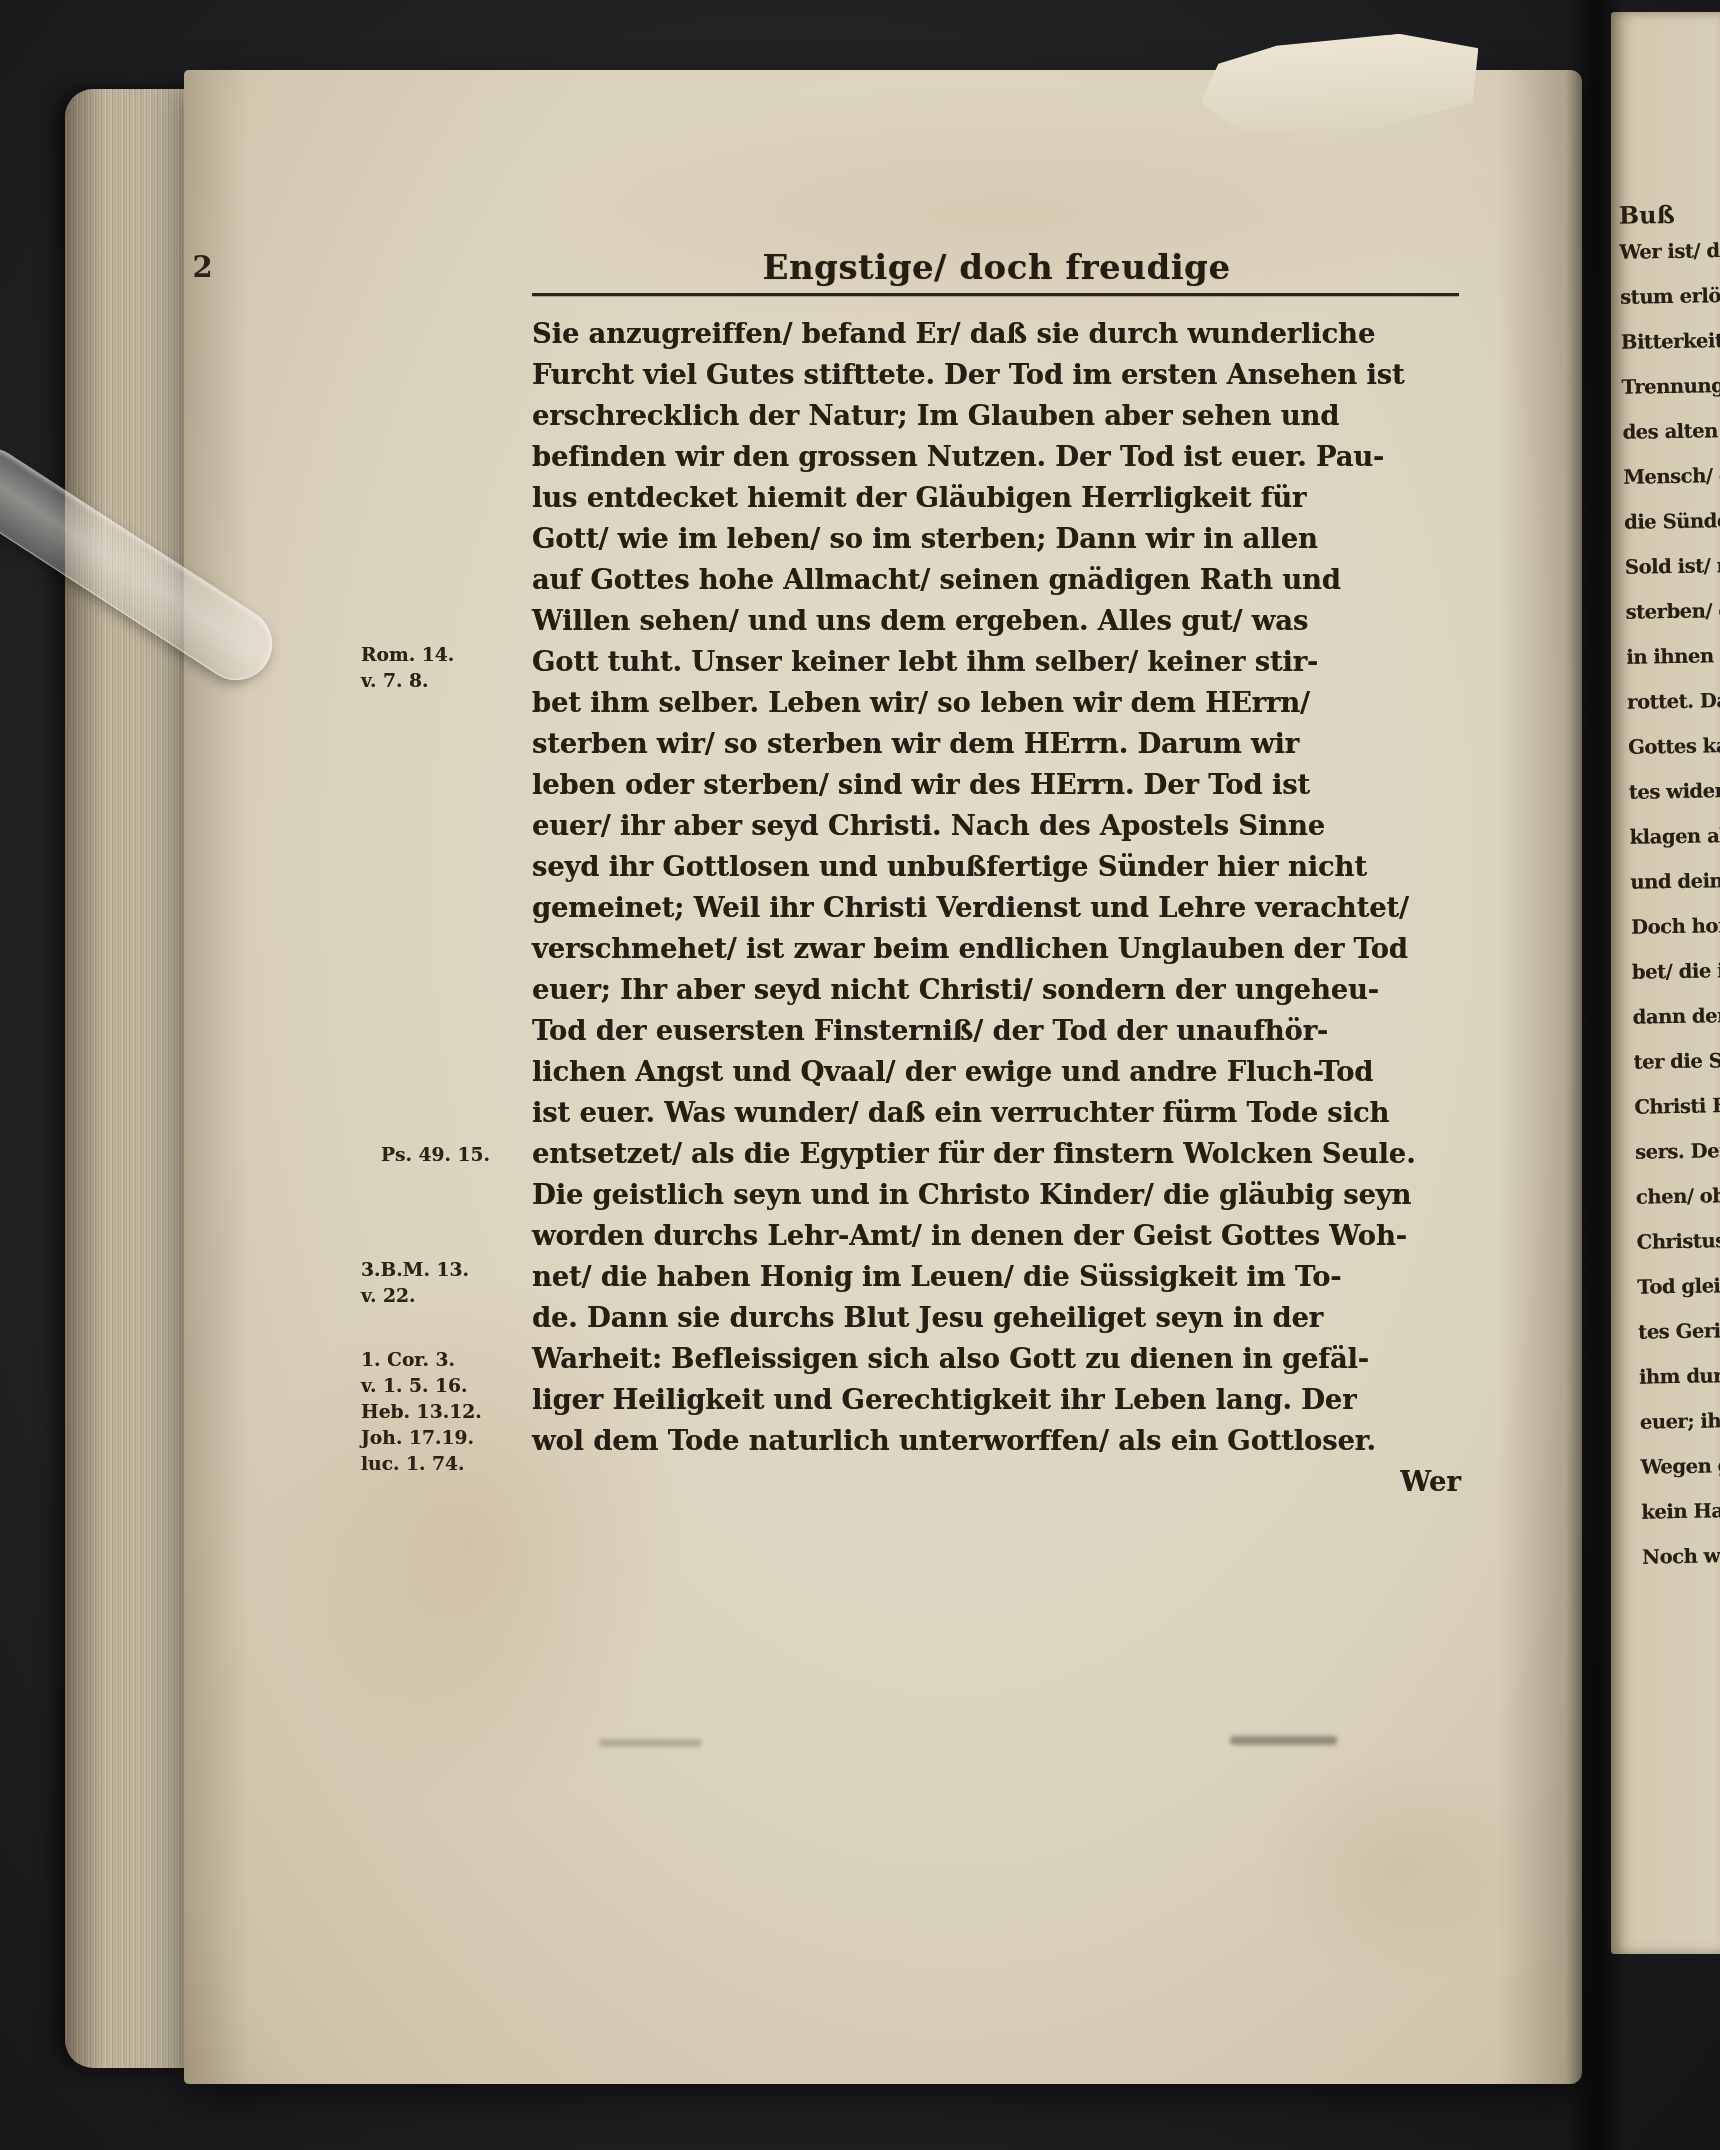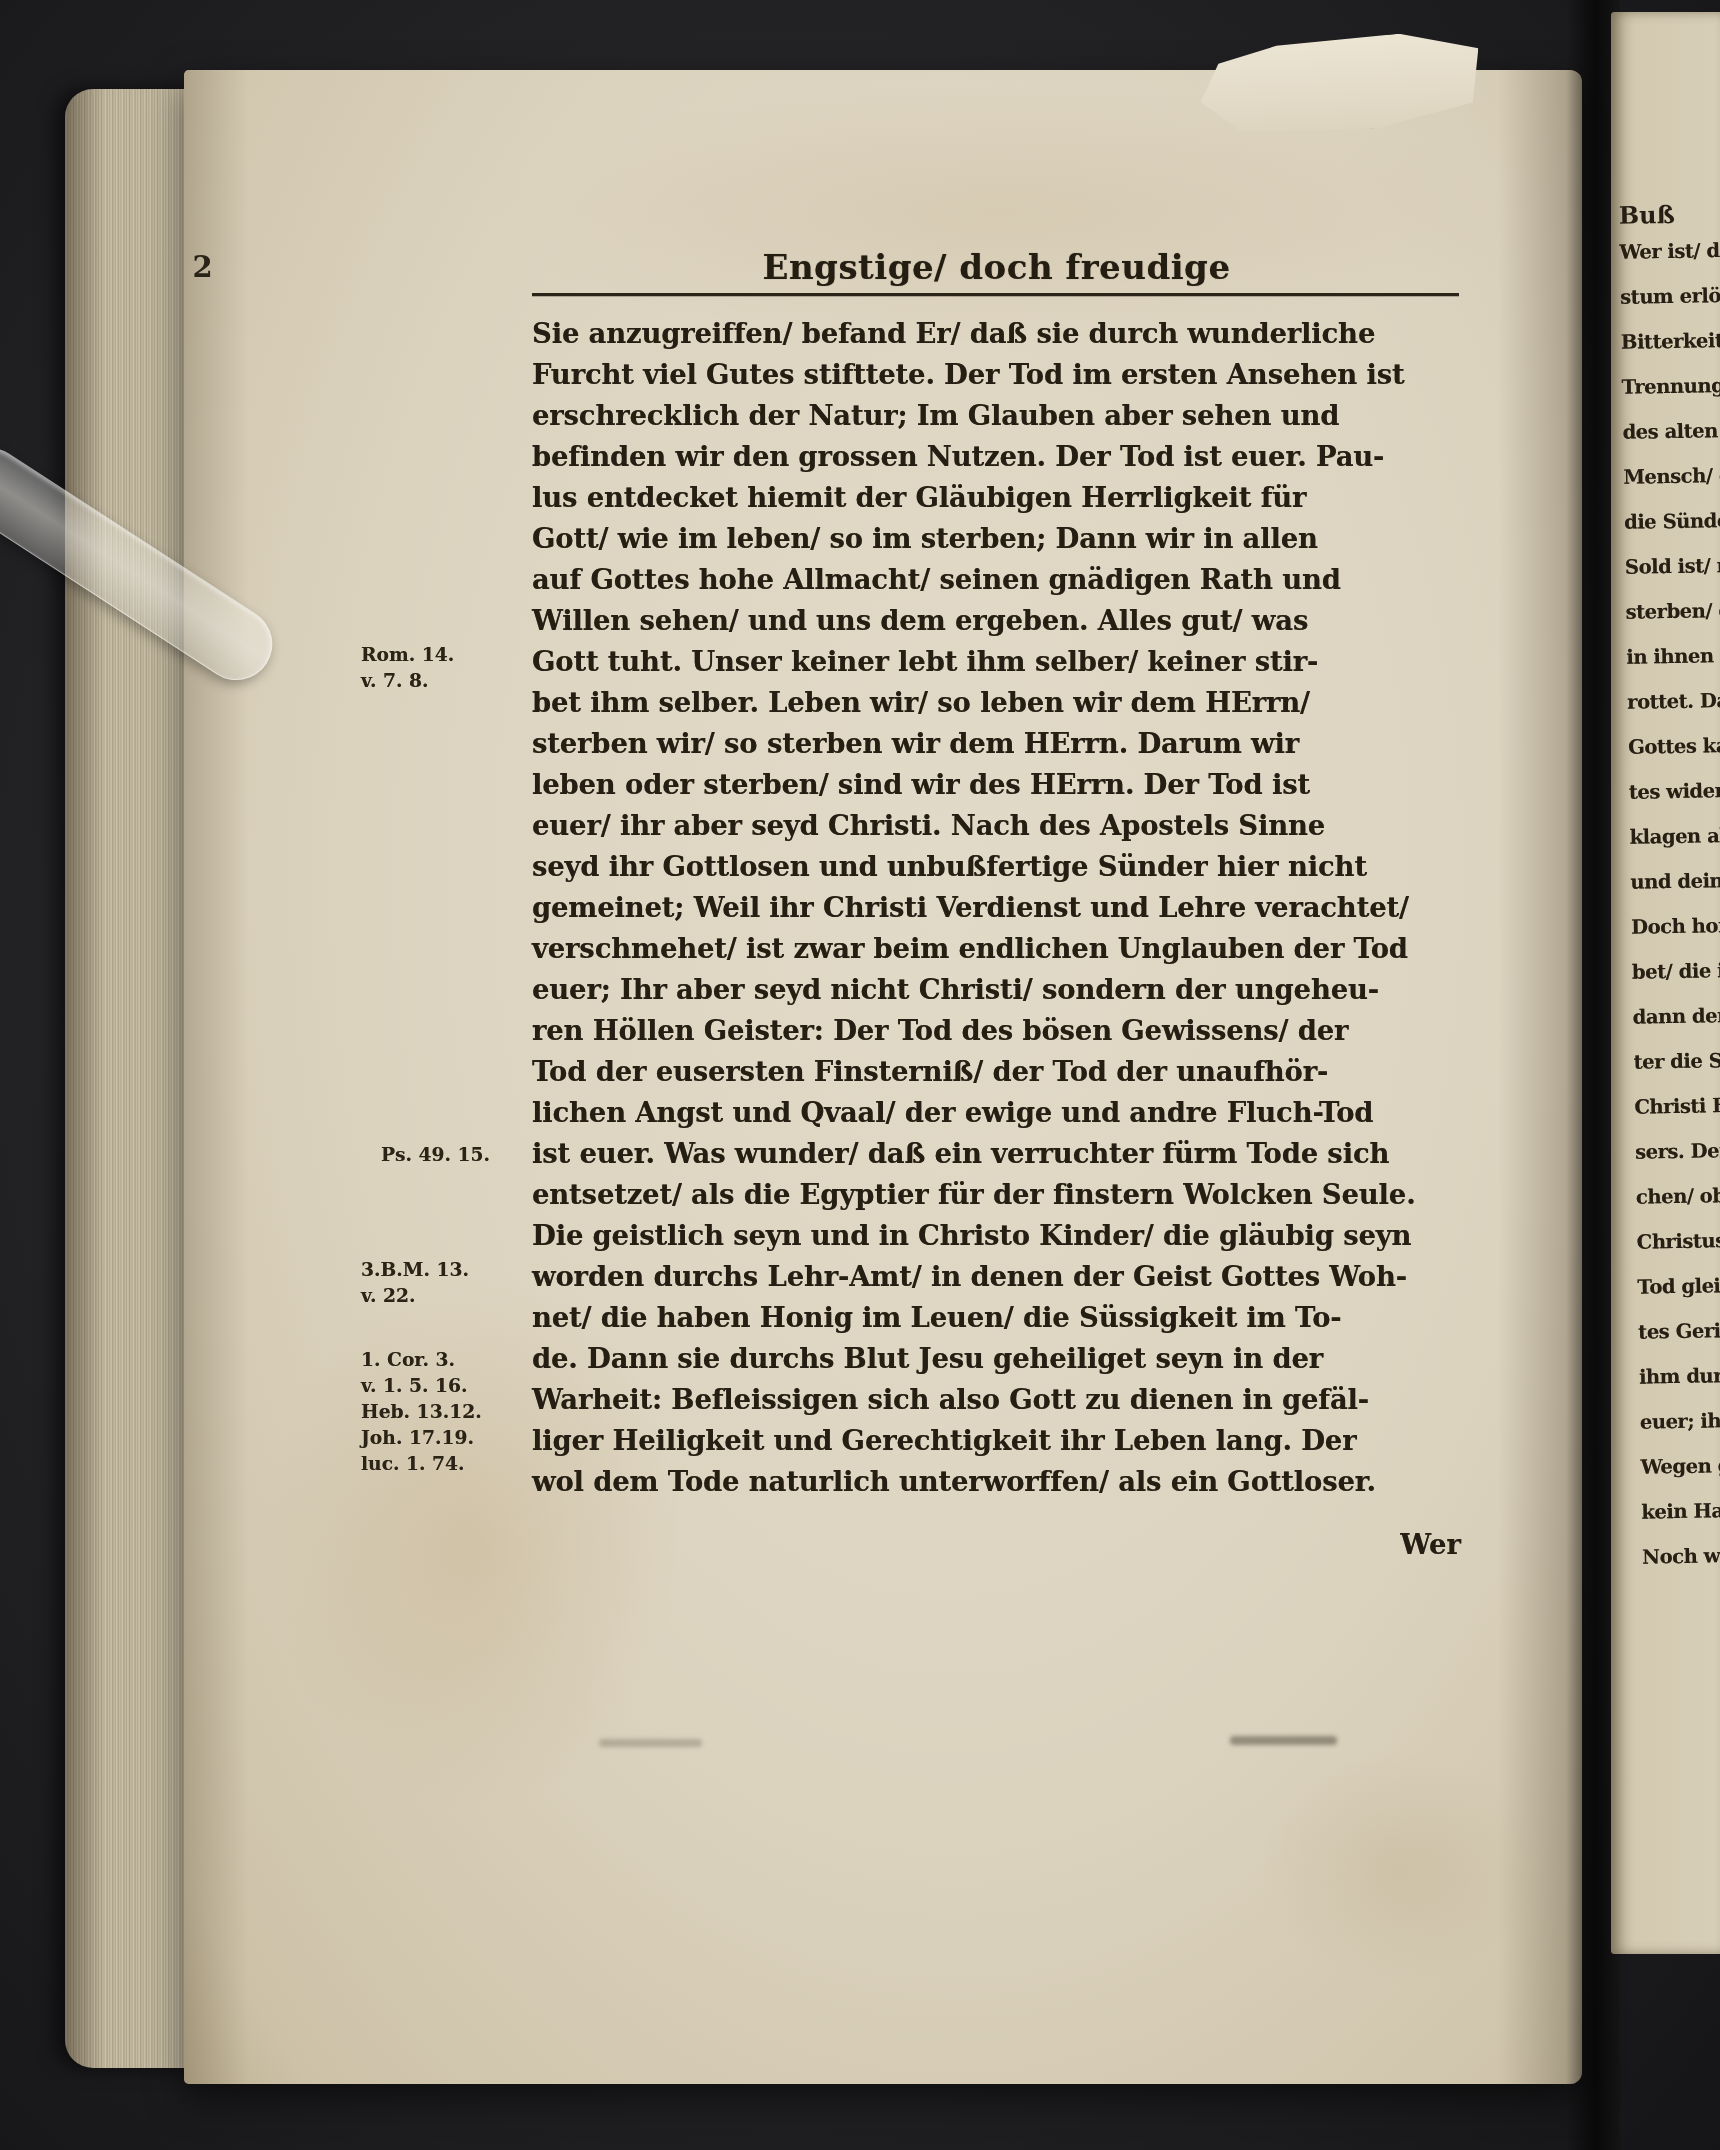--- a/index.html
+++ b/index.html
@@ -78,21 +78,20 @@
   .body-line{
     height:var(--line-h);line-height:var(--line-h);
     font-size:27.5px;font-weight:700;white-space:nowrap;
     color:#251e13;letter-spacing:-0.2px;
     text-shadow:0 0 0.5px rgba(45,35,20,.55);
   }
   .catchword{
     height:var(--line-h);line-height:var(--line-h);text-align:right;
     font-size:27.5px;font-weight:700;color:#251e13;
     text-shadow:0 0 0.5px rgba(45,35,20,.55);
-    margin-top:22px;
   }
 
   .margin-col{
     --line-h:41px;
     position:absolute;left:177px;top:243px;width:159px;height:1260px;
   }
   .margin-note{position:absolute;left:0;width:159px;}
   .margin-note-line{
     font-size:18.7px;font-weight:700;line-height:26px;color:#2a2316;
     white-space:nowrap;text-shadow:0 0 0.5px rgba(45,35,20,.45);
@@ -196,21 +195,20 @@
             <div class="body-line">Willen sehen/ und uns dem ergeben. Alles gut/ was</div>
             <div class="body-line">Gott tuht. Unser keiner lebt ihm selber/ keiner stir-</div>
             <div class="body-line">bet ihm selber. Leben wir/ so leben wir dem HErrn/</div>
             <div class="body-line">sterben wir/ so sterben wir dem HErrn. Darum wir</div>
             <div class="body-line">leben oder sterben/ sind wir des HErrn. Der Tod ist</div>
             <div class="body-line">euer/ ihr aber seyd Christi. Nach des Apostels Sinne</div>
             <div class="body-line">seyd ihr Gottlosen und unbußfertige Sünder hier nicht</div>
             <div class="body-line">gemeinet; Weil ihr Christi Verdienst und Lehre verachtet/</div>
             <div class="body-line">verschmehet/ ist zwar beim endlichen Unglauben der Tod</div>
             <div class="body-line">euer; Ihr aber seyd nicht Christi/ sondern der ungeheu-</div>
-            <div class="body-line">ren Höllen Geister: Der Tod des bösen Gewissens/ der</div>
             <div class="body-line">Tod der eusersten Finsterniß/ der Tod der unaufhör-</div>
             <div class="body-line">lichen Angst und Qvaal/ der ewige und andre Fluch-Tod</div>
             <div class="body-line">ist euer. Was wunder/ daß ein verruchter fürm Tode sich</div>
             <div class="body-line">entsetzet/ als die Egyptier für der finstern Wolcken Seule.</div>
             <div class="body-line">Die geistlich seyn und in Christo Kinder/ die gläubig seyn</div>
             <div class="body-line">worden durchs Lehr-Amt/ in denen der Geist Gottes Woh-</div>
             <div class="body-line">net/ die haben Honig im Leuen/ die Süssigkeit im To-</div>
             <div class="body-line">de. Dann sie durchs Blut Jesu geheiliget seyn in der</div>
             <div class="body-line">Warheit: Befleissigen sich also Gott zu dienen in gefäl-</div>
             <div class="body-line">liger Heiligkeit und Gerechtigkeit ihr Leben lang. Der</div>

